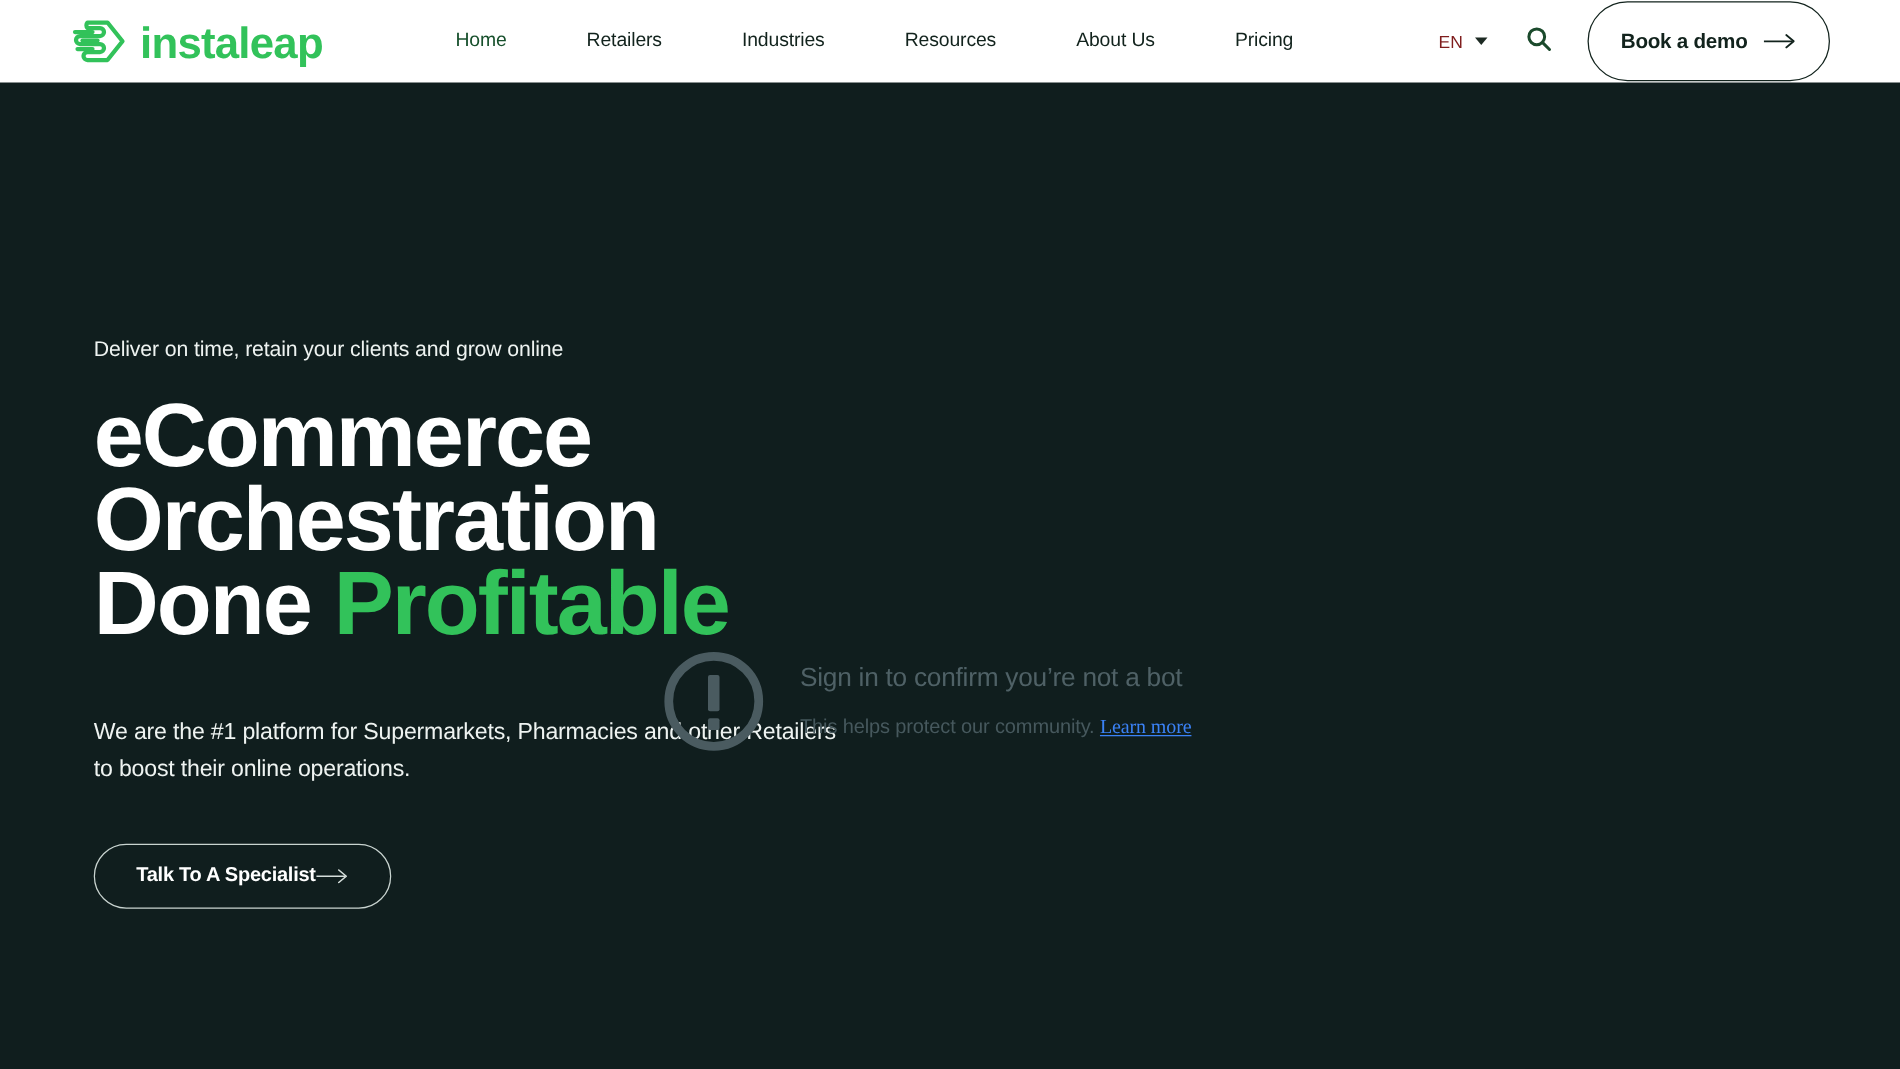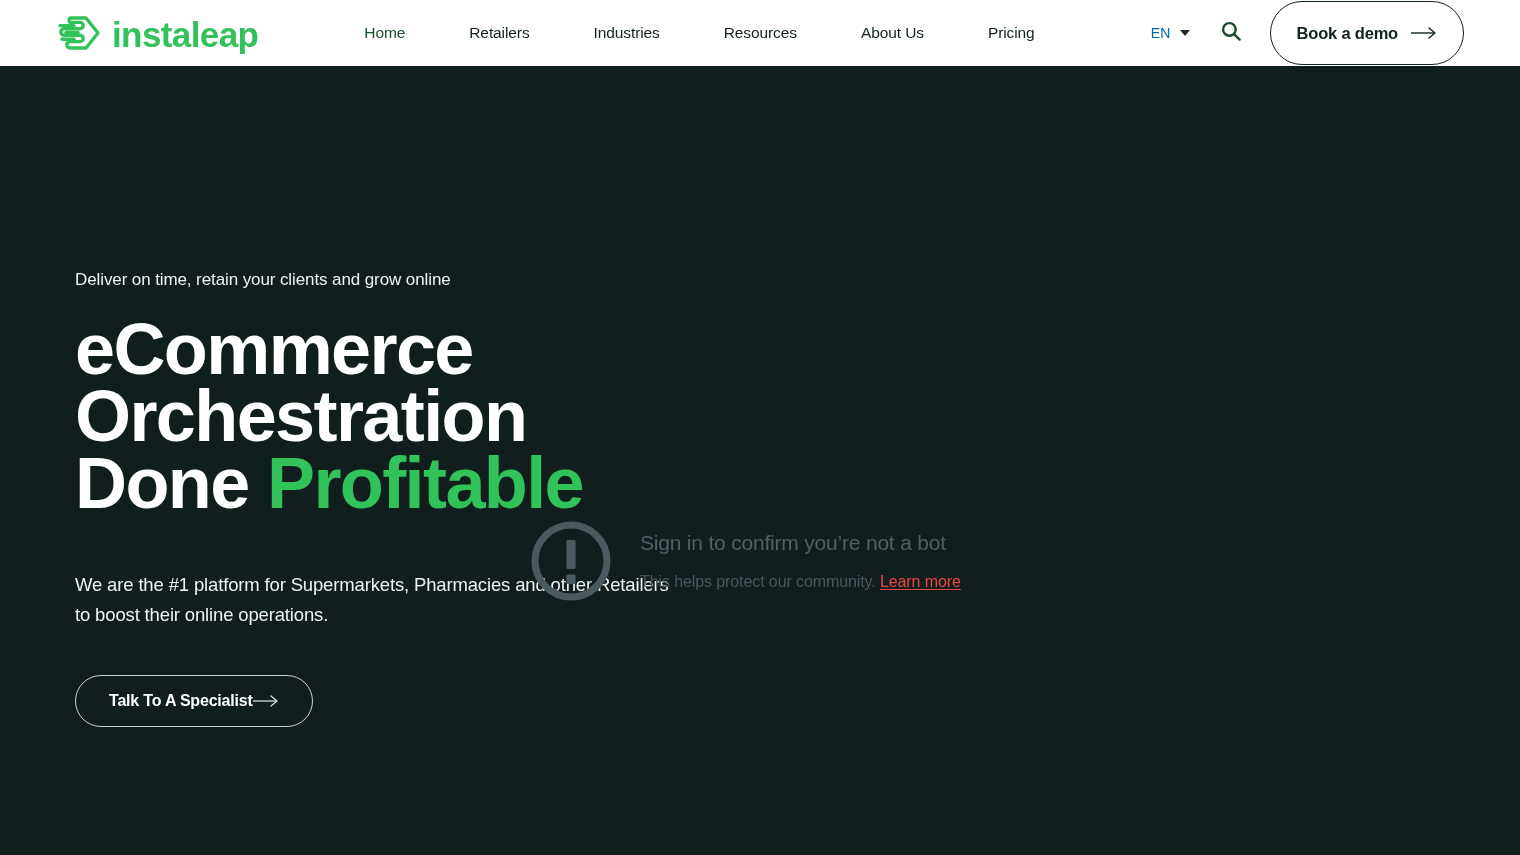--- a/index.html
+++ b/index.html
@@ -59,21 +59,21 @@
     margin-left:auto;
     margin-right:56px;
     display:flex; align-items:center;
   }
 
   .lang-select{
     display:flex; align-items:center; gap:9px;
     cursor:pointer;
     margin-right:28px;
   }
-  .lang-label{ font-size:14px; color:#0369a1; letter-spacing:.2px; }
+  .lang-label{ font-size:14px; color:#7f1d1d; letter-spacing:.2px; }
   .caret{
     width:0;height:0;
     border-left:5px solid transparent;
     border-right:5px solid transparent;
     border-top:6px solid #1d2a23;
   }
 
   .search-btn{
     width:26px;height:26px;
     display:flex;align-items:center;justify-content:center;
@@ -171,25 +171,26 @@
     letter-spacing:-0.2px;
     line-height:1.1;
   }
   .botcheck-sub{
     font-size:16px;
     color:#46585d;
     letter-spacing:-0.1px;
     line-height:1.2;
   }
   .botcheck-link{
-    color:#ef4444;
+    color:#3b82f6;
     text-decoration:underline;
     text-underline-offset:2px;
     pointer-events:auto;
     cursor:pointer;
+    font-family:Liberation Serif, serif;
   }
 </style>
 </head>
 <body>
 
 <header class="site-header">
 
   <div class="logo-wrap">
     <span>
       <svg class="logo-mark" viewBox="0 0 46 38" xmlns="http://www.w3.org/2000/svg">

